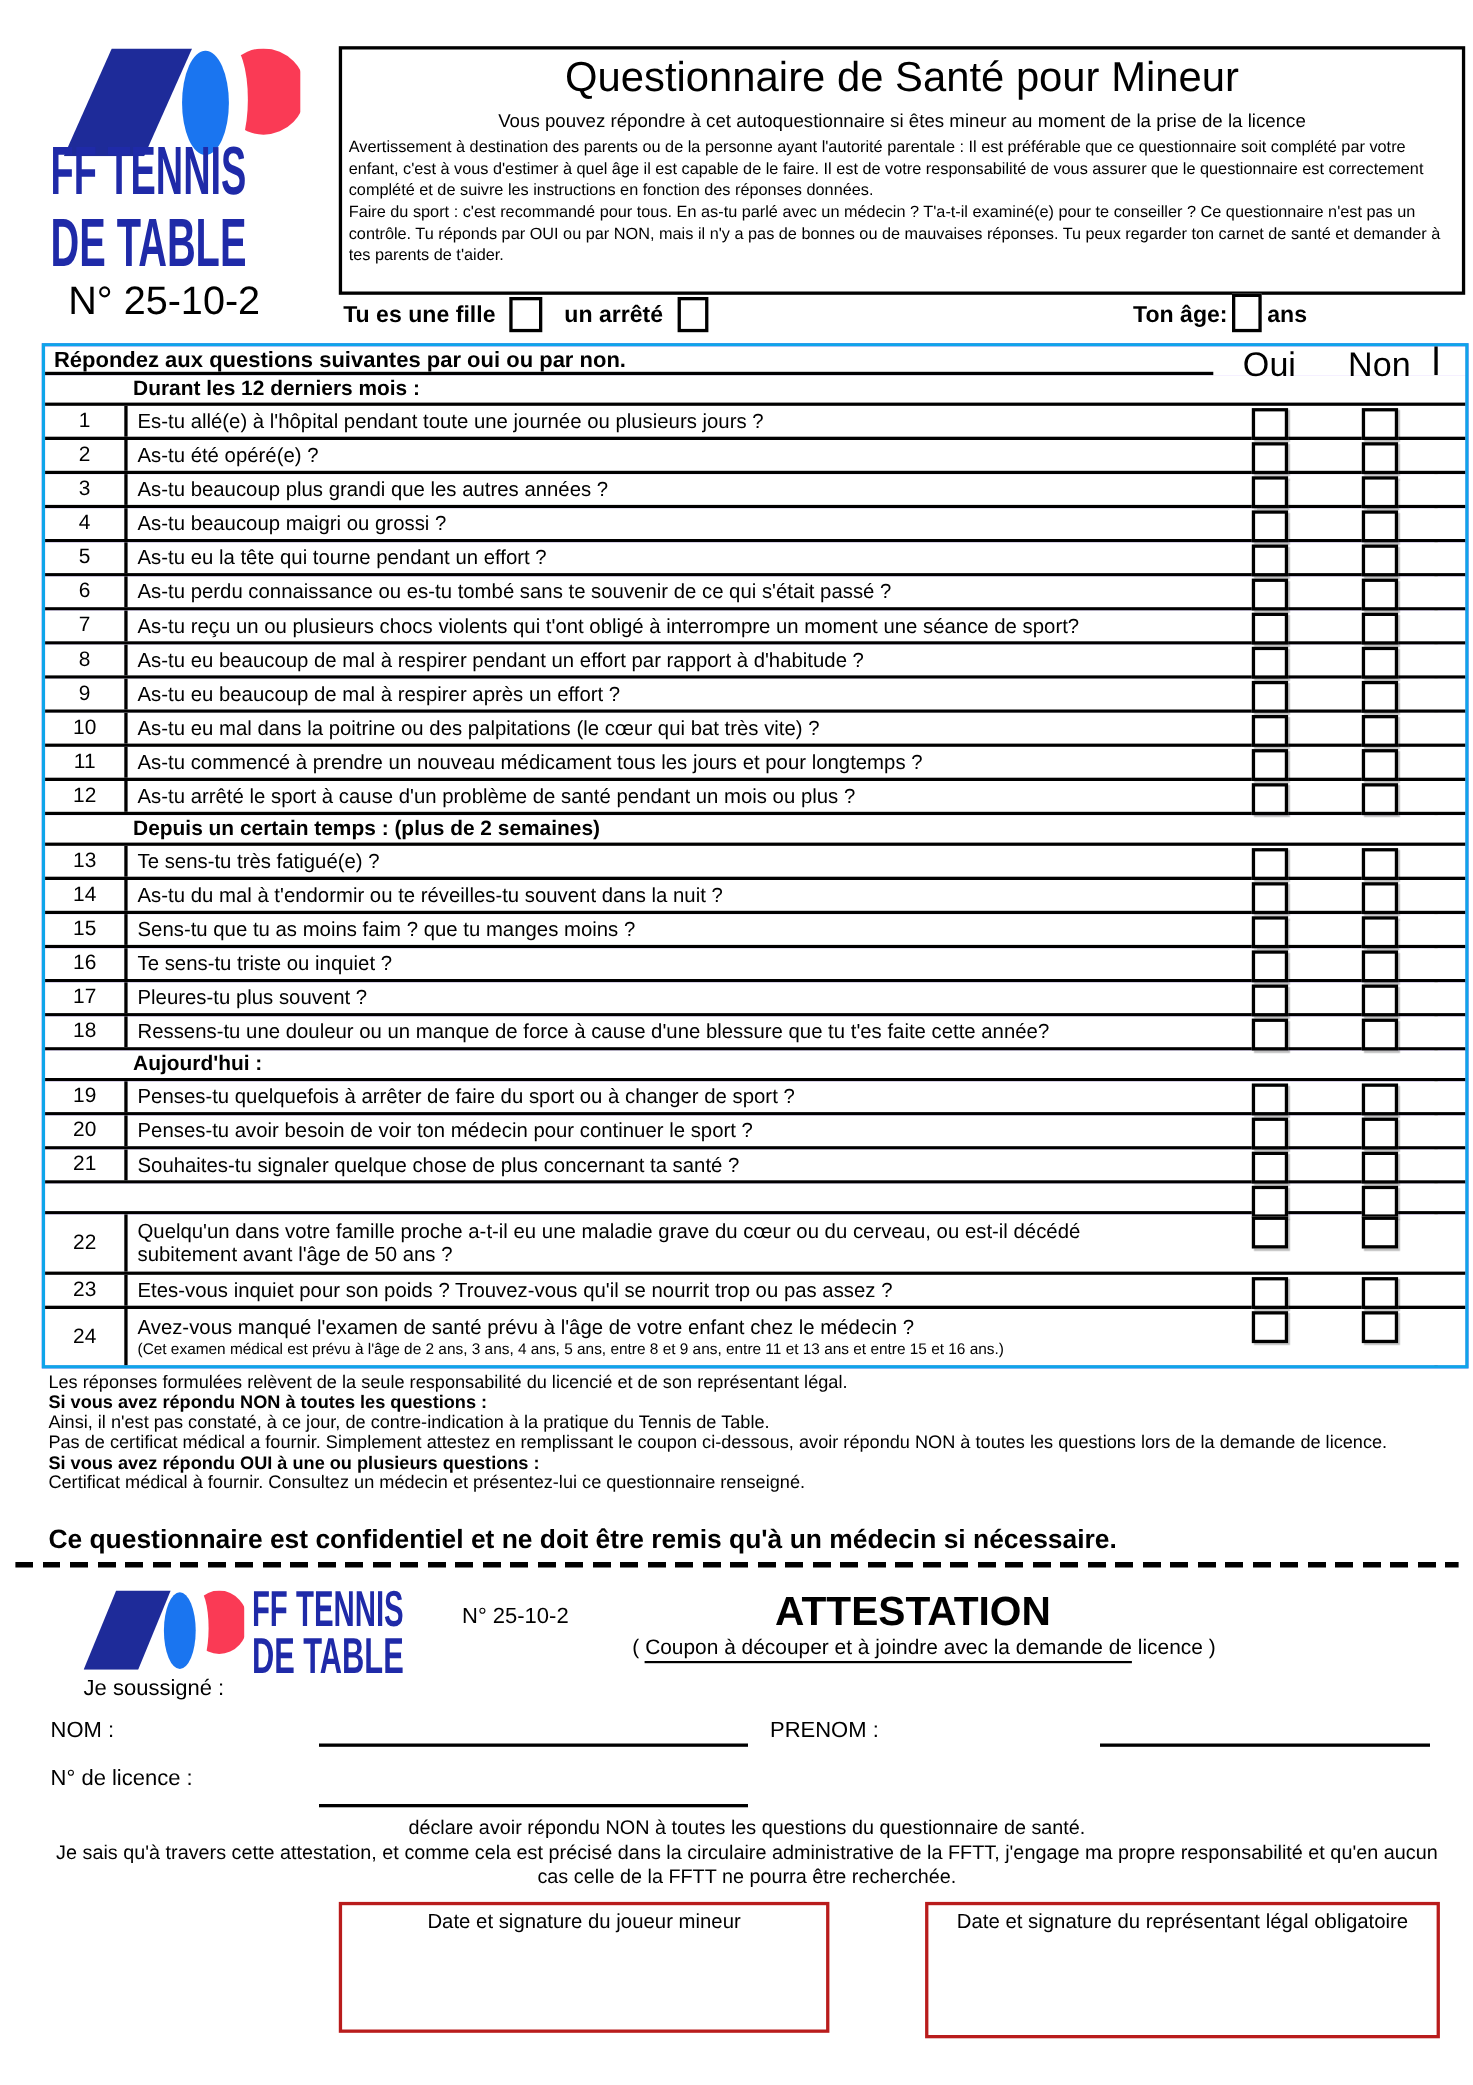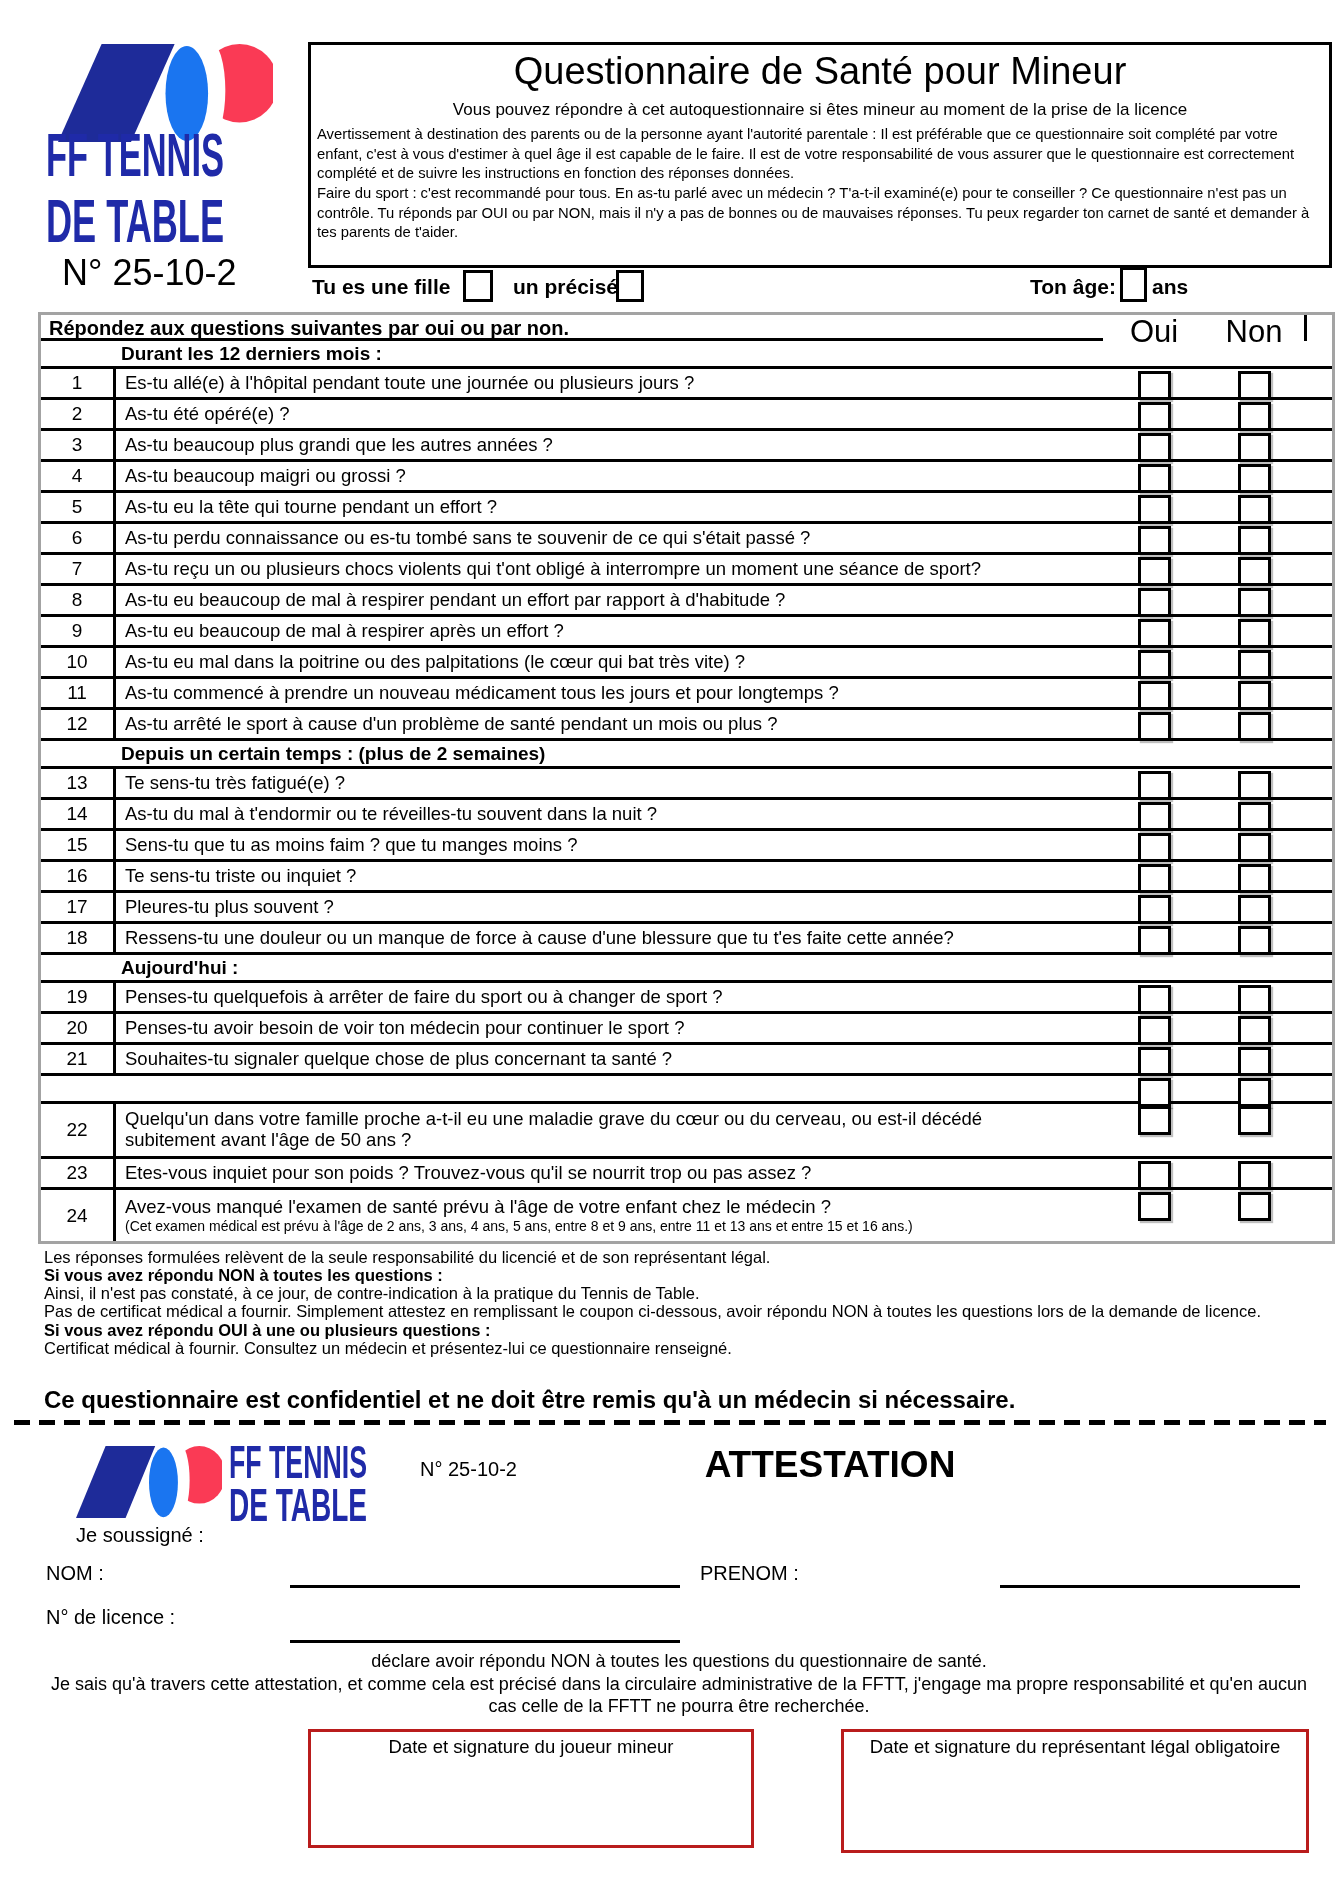--- a/index.html
+++ b/index.html
@@ -19,21 +19,21 @@
   .h-title{text-align:center;font-size:38px;margin-top:5px;}
   .h-sub{text-align:center;font-size:17px;margin-top:7px;}
   .h-warn{font-size:14.8px;line-height:1.33;padding:5px 8px 0 6px;}
   .h-warn p{margin:0;}
 
   
   .g-label{font-weight:bold;font-size:21px;}
   .sq{border:3px solid #000;background:#fff;box-sizing:border-box;}
 
   
-  .qtable{left:38px;top:312px;width:1297px;border:3px solid #a3a3a3;box-sizing:border-box;background:#8b5cf6;}
+  .qtable{left:38px;top:312px;width:1297px;border:3px solid #0ea5e9;box-sizing:border-box;background:#8b5cf6;}
   .trow{position:relative;border-bottom:3px solid #000;display:flex;box-sizing:border-box;background:#fff;}
   .trow:last-child{border-bottom:none;}
   .thead{height:26px;border-bottom:none;align-items:flex-start;}
   .thead .instr{font-weight:bold;font-size:20px;padding:2px 0 0 8px;}
   .head-line{position:absolute;left:0;top:23px;width:1062px;height:3px;background:#000;z-index:1;}
   .sec-row{height:28px;}
   .sec-label{font-weight:bold;font-size:19px;padding-left:80px;display:flex;align-items:center;}
   .q-row{height:31px;}
   .q-row.tall{height:55px;}
   .q-row.noted{height:51px;}
@@ -94,21 +94,21 @@
     <div class="h-title">Questionnaire de Santé pour Mineur</div>
     <div class="h-sub">Vous pouvez répondre à cet autoquestionnaire si êtes mineur au moment de la prise de la licence</div>
     <div class="h-warn">
       <p>Avertissement à destination des parents ou de la personne ayant l'autorité parentale : Il est préférable que ce questionnaire soit complété par votre enfant, c'est à vous d'estimer à quel âge il est capable de le faire. Il est de votre responsabilité de vous assurer que le questionnaire est correctement complété et de suivre les instructions en fonction des réponses données.</p>
       <p>Faire du sport : c'est recommandé pour tous. En as-tu parlé avec un médecin ? T'a-t-il examiné(e) pour te conseiller ? Ce questionnaire n'est pas un contrôle. Tu réponds par OUI ou par NON, mais il n'y a pas de bonnes ou de mauvaises réponses. Tu peux regarder ton carnet de santé et demander à tes parents de t'aider.</p>
     </div>
   </div>
 
   <div class="abs g-label" style="left:312px;top:275px;">Tu es une fille</div>
   <div class="abs sq" style="left:463px;top:270px;width:30px;height:32px;"></div>
-  <div class="abs g-label" style="left:513px;top:275px;">un précisé</div>
+  <div class="abs g-label" style="left:513px;top:275px;">un arrêté</div>
   <div class="abs sq" style="left:616px;top:270px;width:28px;height:32px;"></div>
   <div class="abs g-label" style="left:1030px;top:275px;">Ton âge:</div>
   <div class="abs sq" style="left:1120px;top:267px;width:27px;height:35px;"></div>
   <div class="abs g-label" style="left:1152px;top:275px;">ans</div>
 
   <div class="abs qtable" id="qtable">
     <div class="trow thead">
       <div class="instr">Répondez aux questions suivantes par oui ou par non.</div>
     </div>
     <div class="head-line"></div>
@@ -340,20 +340,21 @@
     <circle class="logo-red" cx="179" cy="38" r="38"></circle>
     <ellipse cx="150" cy="45" rx="15" ry="48" fill="#ffffff"></ellipse>
     <ellipse class="logo-blue" cx="127" cy="48" rx="21" ry="46"></ellipse>
   </svg>
   <svg class="abs" style="left:228px;top:1441px;width:142px;height:84px;" viewBox="0 0 142 84">
     <text class="logo-txt" x="1" y="37" font-size="46" textLength="138" lengthAdjust="spacingAndGlyphs">FF TENNIS</text>
     <text class="logo-txt" x="1" y="80" font-size="46" textLength="138" lengthAdjust="spacingAndGlyphs">DE TABLE</text>
   </svg>
   <div class="abs att-num">N° 25-10-2</div>
   <div class="abs att-title">ATTESTATION</div>
+  <div class="abs att-coupon"><span>( </span><span class="u">Coupon à découper et à joindre avec la demande de</span><span> licence )</span></div>
 
   <div class="abs je">Je soussigné :</div>
 
   <div class="abs f-label" style="left:46px;top:1562px;">NOM :</div>
   <div class="field-line" style="left:290px;top:1585px;width:390px;"></div>
   <div class="abs f-label" style="left:700px;top:1562px;">PRENOM :</div>
   <div class="field-line" style="left:1000px;top:1585px;width:300px;"></div>
   <div class="abs f-label" style="left:46px;top:1606px;">N° de licence :</div>
   <div class="field-line" style="left:290px;top:1640px;width:390px;"></div>
 

